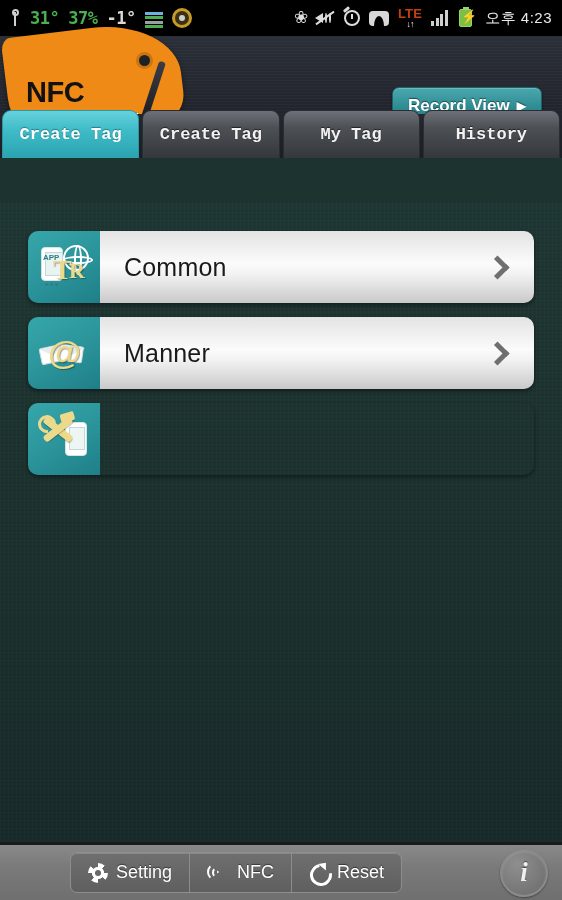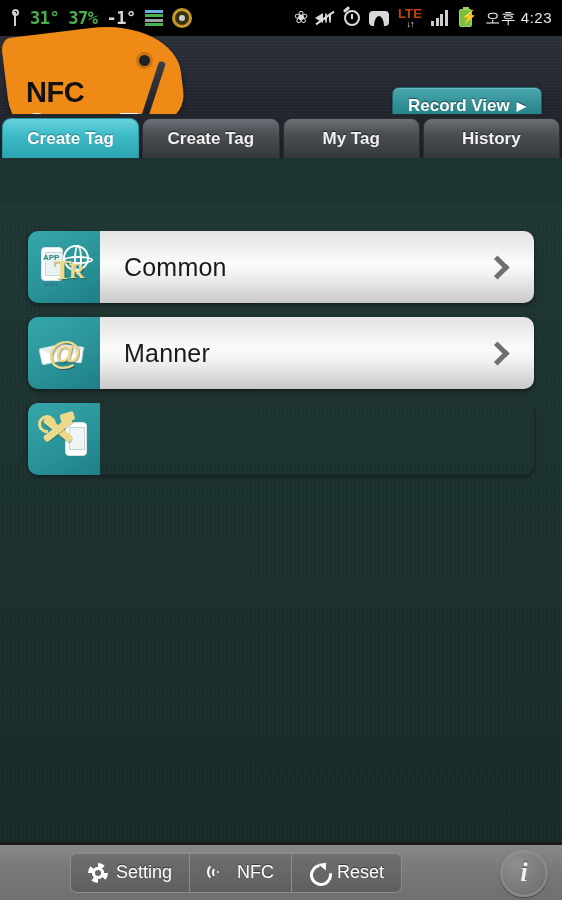--- a/index.html
+++ b/index.html
@@ -18,21 +18,21 @@
 
   
   .statusbar {
     position:relative;
     height:36px;
     background:#000;
     display:flex;
     align-items:center;
     padding:0 10px;
   }
-  .sb-left { display:flex; align-items:center; gap:9px; }
+  .sb-left { display:flex; align-items:flex-end; gap:9px; }
   .sb-right { display:flex; align-items:center; gap:9px; margin-left:auto; }
   .sb-temp { color:#4caf50; font-size:17px; font-weight:bold; letter-spacing:-0.5px;
              font-family:"DejaVu Sans Mono", monospace; }
   .sb-temp.white { color:#d8d8d8; }
   .sb-clock { color:#e8e8e8; font-size:15px; letter-spacing:0.5px; padding-left:4px; }
   .sb-ico { display:inline-block; }
 
   .ico-usb { width:11px; height:19px; position:relative; }
   .ico-usb::before { content:""; position:absolute; left:4px; top:3px; width:2px; height:14px; background:#cfcfcf; }
   .ico-usb::after  { content:""; position:absolute; left:1.5px; top:0px; width:7px; height:7px;
@@ -142,29 +142,30 @@
     position:relative;
     height:44px;
     display:flex;
     align-items:flex-end;
     background:linear-gradient(180deg,#23262d,#1b1e24);
     padding:0 2px;
     gap:3px;
   }
   .tab {
     flex:1;
-    height:40px;
+    height:48px;
     display:flex; align-items:center; justify-content:center;
     border-radius:9px 9px 0 0;
     font-size:17px; font-weight:bold;
     color:#f2f2f2;
     background:linear-gradient(180deg,#6d7177 0%, #4d5055 35%, #34373c 100%);
     border:1px solid #2a2d32; border-bottom:none;
     text-shadow:0 -1px 1px rgba(0,0,0,.6);
     cursor:pointer;
+    font-family:Liberation Mono, monospace;
   }
   .tab.active {
     background:linear-gradient(180deg,#66d2dc 0%, #3fbcc8 40%, #2ba3b0 100%);
     border-color:#2a98a4;
     color:#ffffff;
     text-shadow:0 -1px 1px rgba(0,0,0,.35);
   }
 
   
   .content {

